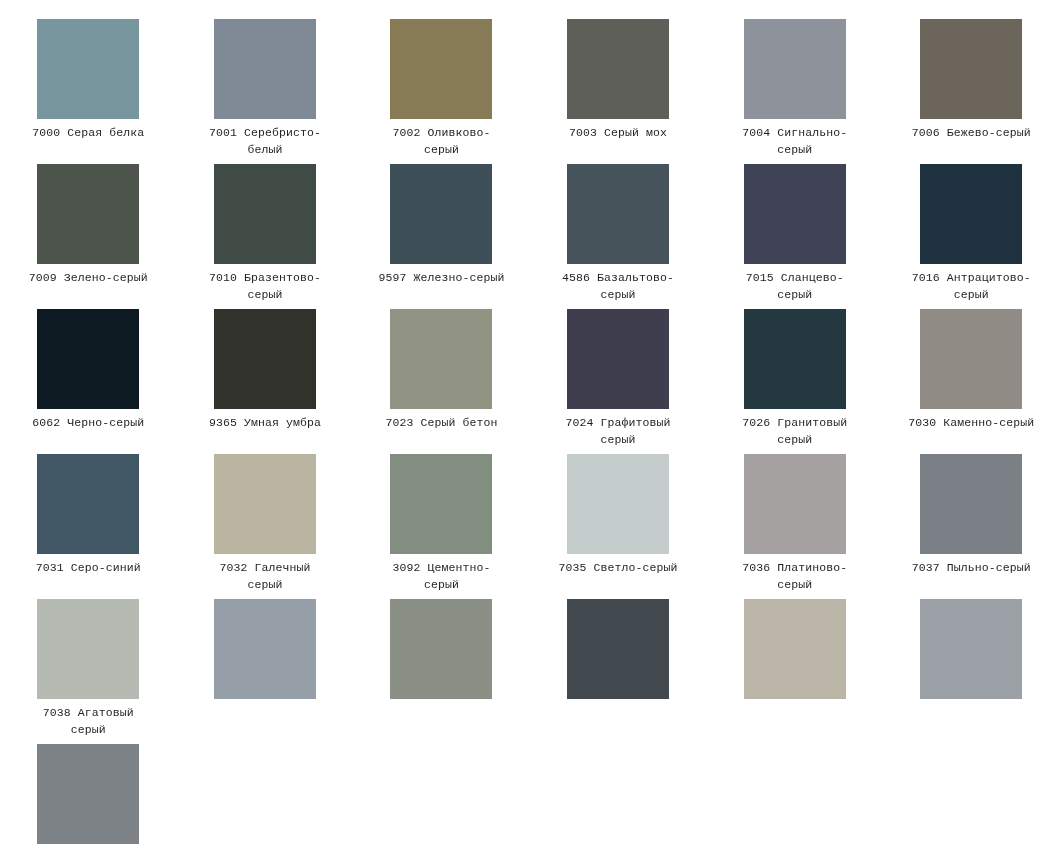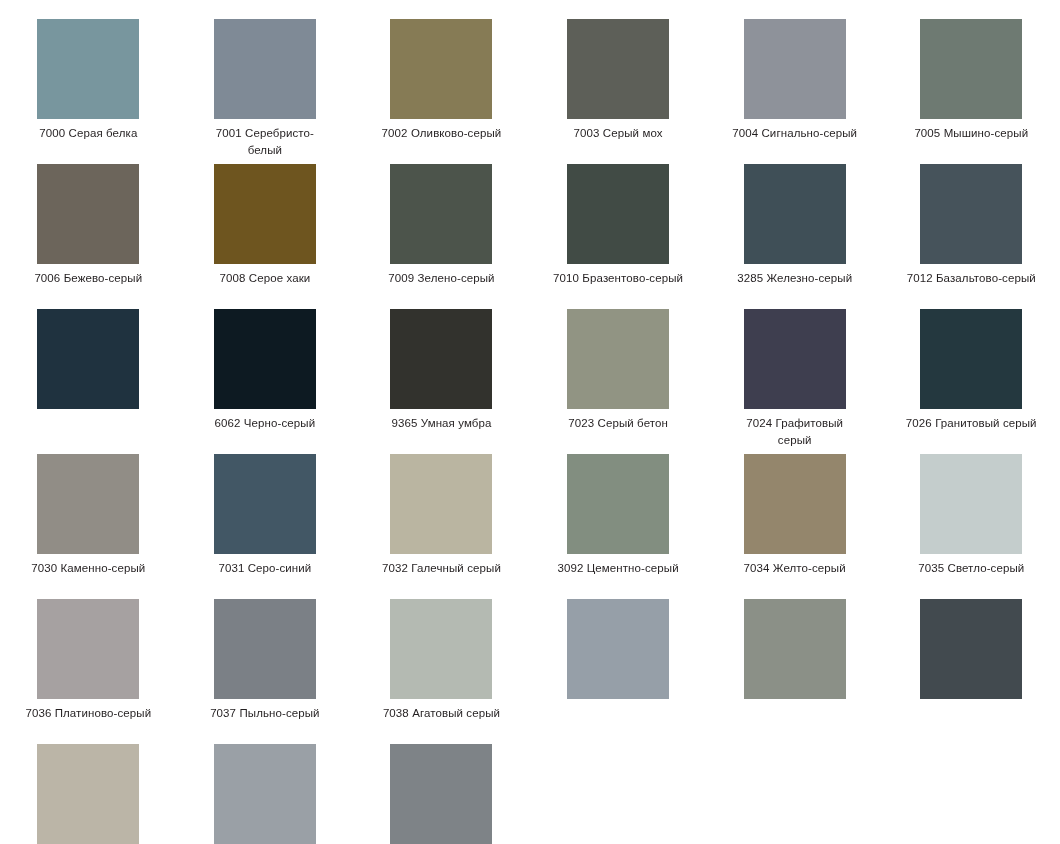--- a/index.html
+++ b/index.html
@@ -40,21 +40,21 @@
   }
 
   .swatch-label {
     margin-top: 6px;
     width: 132px;
     text-align: center;
     font-size: 11.5px;
     line-height: 16.5px;
     letter-spacing: 0.1px;
     color: #231f20;
-    font-family: Liberation Sans, sans-serif;
+    font-family: Liberation Mono, monospace;
     word-wrap: break-word;
   }
 </style>
 </head>
 <body style="color: rgb(35, 31, 32);">
 
 <main id="palette-grid" style="background: rgb(255, 255, 255);">
     <div class="swatch-cell">
       <div class="swatch-chip" style="background-color: rgb(120, 150, 158);"></div>
       <div class="swatch-label">7000 Серая белка</div>
@@ -69,49 +69,46 @@
     </div>
     <div class="swatch-cell">
       <div class="swatch-chip" style="background-color: rgb(93, 95, 88);"></div>
       <div class="swatch-label">7003 Серый мох</div>
     </div>
     <div class="swatch-cell">
       <div class="swatch-chip" style="background-color: rgb(142, 146, 154);"></div>
       <div class="swatch-label">7004 Сигнально-серый</div>
     </div>
     <div class="swatch-cell">
-      <div class="swatch-chip" style="background-color: rgb(110, 122, 114);"></div>
-      <div class="swatch-label">7005 Мышино-серый</div>
-    </div>
-    <div class="swatch-cell">
       <div class="swatch-chip" style="background-color: rgb(108, 101, 91);"></div>
       <div class="swatch-label">7006 Бежево-серый</div>
-    </div>
-    <div class="swatch-cell">
-      <div class="swatch-chip" style="background-color: rgb(110, 85, 31);"></div>
-      <div class="swatch-label">7008 Серое хаки</div>
     </div>
     <div class="swatch-cell">
       <div class="swatch-chip" style="background-color: rgb(76, 84, 75);"></div>
       <div class="swatch-label">7009 Зелено-серый</div>
     </div>
     <div class="swatch-cell">
       <div class="swatch-chip" style="background-color: rgb(65, 75, 69);"></div>
       <div class="swatch-label">7010 Бразентово-серый</div>
     </div>
     <div class="swatch-cell">
       <div class="swatch-chip" style="background-color: rgb(63, 79, 87);"></div>
-      <div class="swatch-label">3285 Железно-серый</div>
+      <div class="swatch-label">9597 Железно-серый</div>
     </div>
     <div class="swatch-cell">
       <div class="swatch-chip" style="background-color: rgb(70, 83, 91);"></div>
-      <div class="swatch-label">7012 Базальтово-серый</div>
+      <div class="swatch-label">4586 Базальтово-серый</div>
+    </div>
+    <div class="swatch-cell">
+      <div class="swatch-chip" style="background-color: rgb(64, 67, 85);"></div>
+      <div class="swatch-label">7015 Сланцево-серый</div>
     </div>
     <div class="swatch-cell">
       <div class="swatch-chip" style="background-color: rgb(31, 50, 63);"></div>
+      <div class="swatch-label">7016 Антрацитово-серый</div>
     </div>
     <div class="swatch-cell">
       <div class="swatch-chip" style="background-color: rgb(13, 26, 34);"></div>
       <div class="swatch-label">6062 Черно-серый</div>
     </div>
     <div class="swatch-cell">
       <div class="swatch-chip" style="background-color: rgb(50, 50, 45);"></div>
       <div class="swatch-label">9365 Умная умбра</div>
     </div>
     <div class="swatch-cell">
@@ -136,24 +133,20 @@
     </div>
     <div class="swatch-cell">
       <div class="swatch-chip" style="background-color: rgb(186, 181, 161);"></div>
       <div class="swatch-label">7032 Галечный серый</div>
     </div>
     <div class="swatch-cell">
       <div class="swatch-chip" style="background-color: rgb(130, 142, 128);"></div>
       <div class="swatch-label">3092 Цементно-серый</div>
     </div>
     <div class="swatch-cell">
-      <div class="swatch-chip" style="background-color: rgb(148, 134, 108);"></div>
-      <div class="swatch-label">7034 Желто-серый</div>
-    </div>
-    <div class="swatch-cell">
       <div class="swatch-chip" style="background-color: rgb(196, 205, 204);"></div>
       <div class="swatch-label">7035 Светло-серый</div>
     </div>
     <div class="swatch-cell">
       <div class="swatch-chip" style="background-color: rgb(166, 161, 161);"></div>
       <div class="swatch-label">7036 Платиново-серый</div>
     </div>
     <div class="swatch-cell">
       <div class="swatch-chip" style="background-color: rgb(123, 128, 134);"></div>
       <div class="swatch-label">7037 Пыльно-серый</div>

